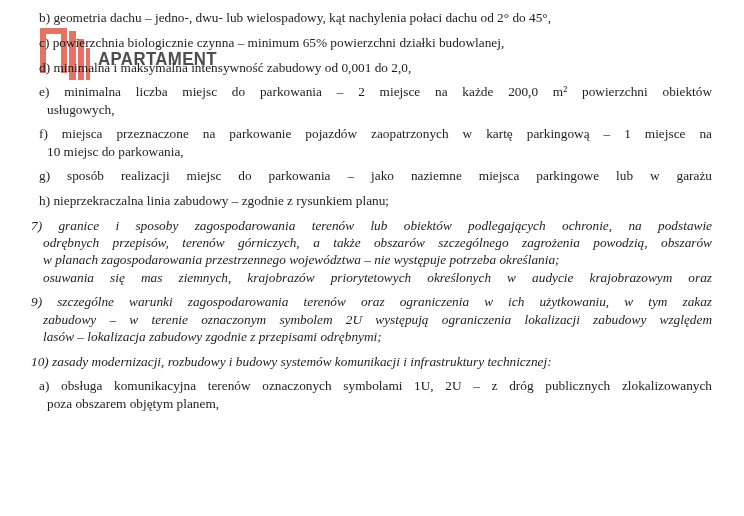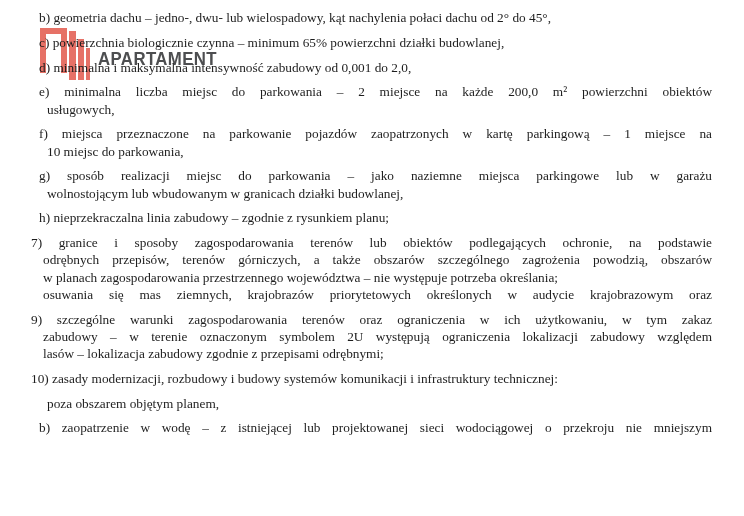--- a/index.html
+++ b/index.html
@@ -54,21 +54,21 @@
     left: 31px;
     top: 9px;
     width: 681px;
     z-index: 2;
     color: #1d1d1d;
     font-size: 13.3px;
     line-height: 17.2px;
   }
   .item { margin-bottom: 7.6px; }
   .item.level-letter { padding-left: 16px; }
-  .item.level-number { padding-left: 12px; }
+  .item.level-number { padding-left: 12px; font-style: italic; }
   .line { text-align: justify; text-align-last: justify; }
   .line.last { text-align-last: left; }
   .item.level-letter .line.first { text-indent: -8px; }
   .item.level-number .line.first { text-indent: -12px; }
 </style>
 </head>
 <body>
 
 <div class="page">
 
@@ -95,40 +95,39 @@
       <div class="item level-letter">
         <div class="line first"><span>e)</span> <span>minimalna liczba miejsc do parkowania – 2 miejsce na każde 200,0 m² powierzchni obiektów</span></div>
         <div class="line last">usługowych,</div>
       </div>
       <div class="item level-letter">
         <div class="line first"><span>f)</span> <span>miejsca przeznaczone na parkowanie pojazdów zaopatrzonych w kartę parkingową – 1 miejsce na</span></div>
         <div class="line last">10 miejsc do parkowania,</div>
       </div>
       <div class="item level-letter">
         <div class="line first"><span>g)</span> <span>sposób realizacji miejsc do parkowania – jako naziemne miejsca parkingowe lub w garażu</span></div>
-        <div class="line last">wolnostojącym lub wbudowanym w granicach działki budowlanej,</div>
       </div>
       <div class="item level-letter">
         <div class="line first last"><span>h)</span> <span>nieprzekraczalna linia zabudowy – zgodnie z rysunkiem planu;</span></div>
       </div>
       <div class="item level-number">
         <div class="line first"><span>7)</span> <span>granice i sposoby zagospodarowania terenów lub obiektów podlegających ochronie, na podstawie</span></div>
         <div class="line">odrębnych przepisów, terenów górniczych, a także obszarów szczególnego zagrożenia powodzią, obszarów</div>
         <div class="line last">w planach zagospodarowania przestrzennego województwa – nie występuje potrzeba określania;</div>
         <div class="line">osuwania się mas ziemnych, krajobrazów priorytetowych określonych w audycie krajobrazowym oraz</div>
       </div>
       <div class="item level-number">
         <div class="line first"><span>9)</span> <span>szczególne warunki zagospodarowania terenów oraz ograniczenia w ich użytkowaniu, w tym zakaz</span></div>
         <div class="line">zabudowy – w terenie oznaczonym symbolem 2U występują ograniczenia lokalizacji zabudowy względem</div>
         <div class="line last">lasów – lokalizacja zabudowy zgodnie z przepisami odrębnymi;</div>
       </div>
       <div class="item level-number">
         <div class="line first last"><span>10)</span> <span>zasady modernizacji, rozbudowy i budowy systemów komunikacji i infrastruktury technicznej:</span></div>
       </div>
       <div class="item level-letter">
+        <div class="line first"><span>a)</span> <span>obsługa komunikacyjna terenów oznaczonych symbolami 1U, 2U – z dróg publicznych zlokalizowanych</span></div>
         <div class="line last">poza obszarem objętym planem,</div>
       </div>
       <div class="item level-letter">
-        <div class="line first"><span>b)</span> <span>zaopatrzenie w wodę – z istniejącej lub projektowanej sieci wodociągowej o przekroju nie mniejszym</span></div>
       </div>
     </div>
 
 </div>
 
 </body></html>

